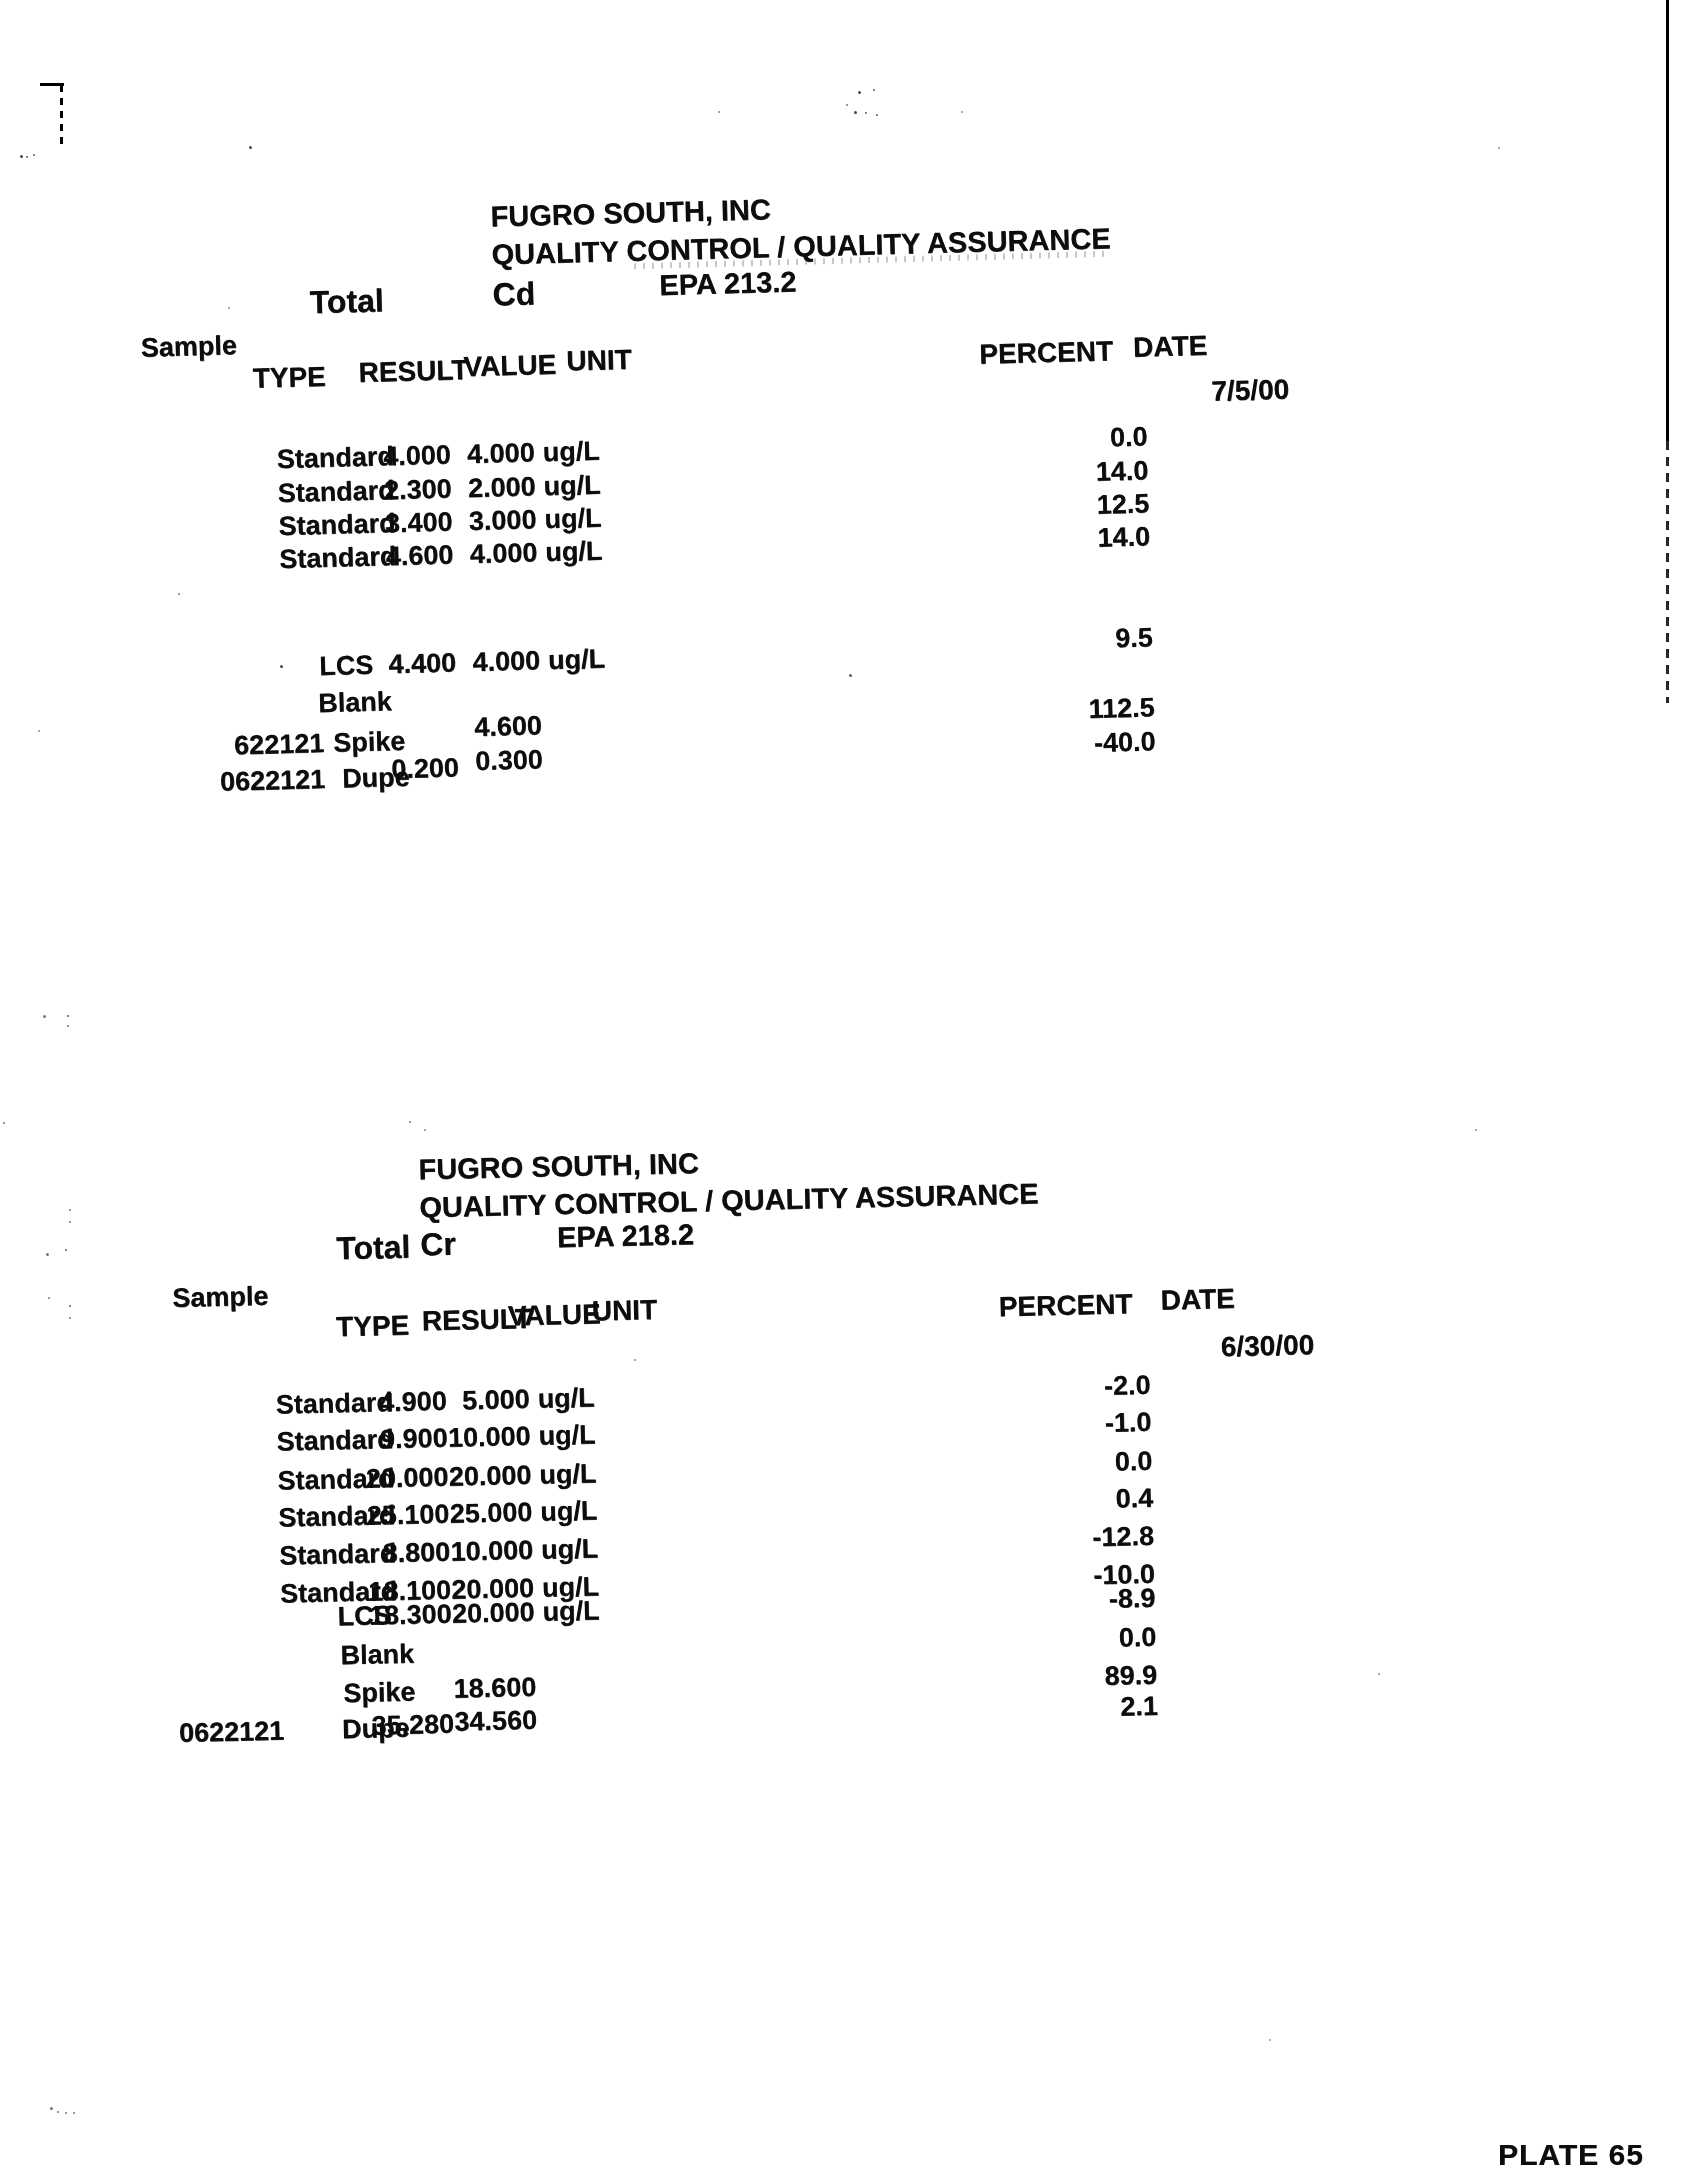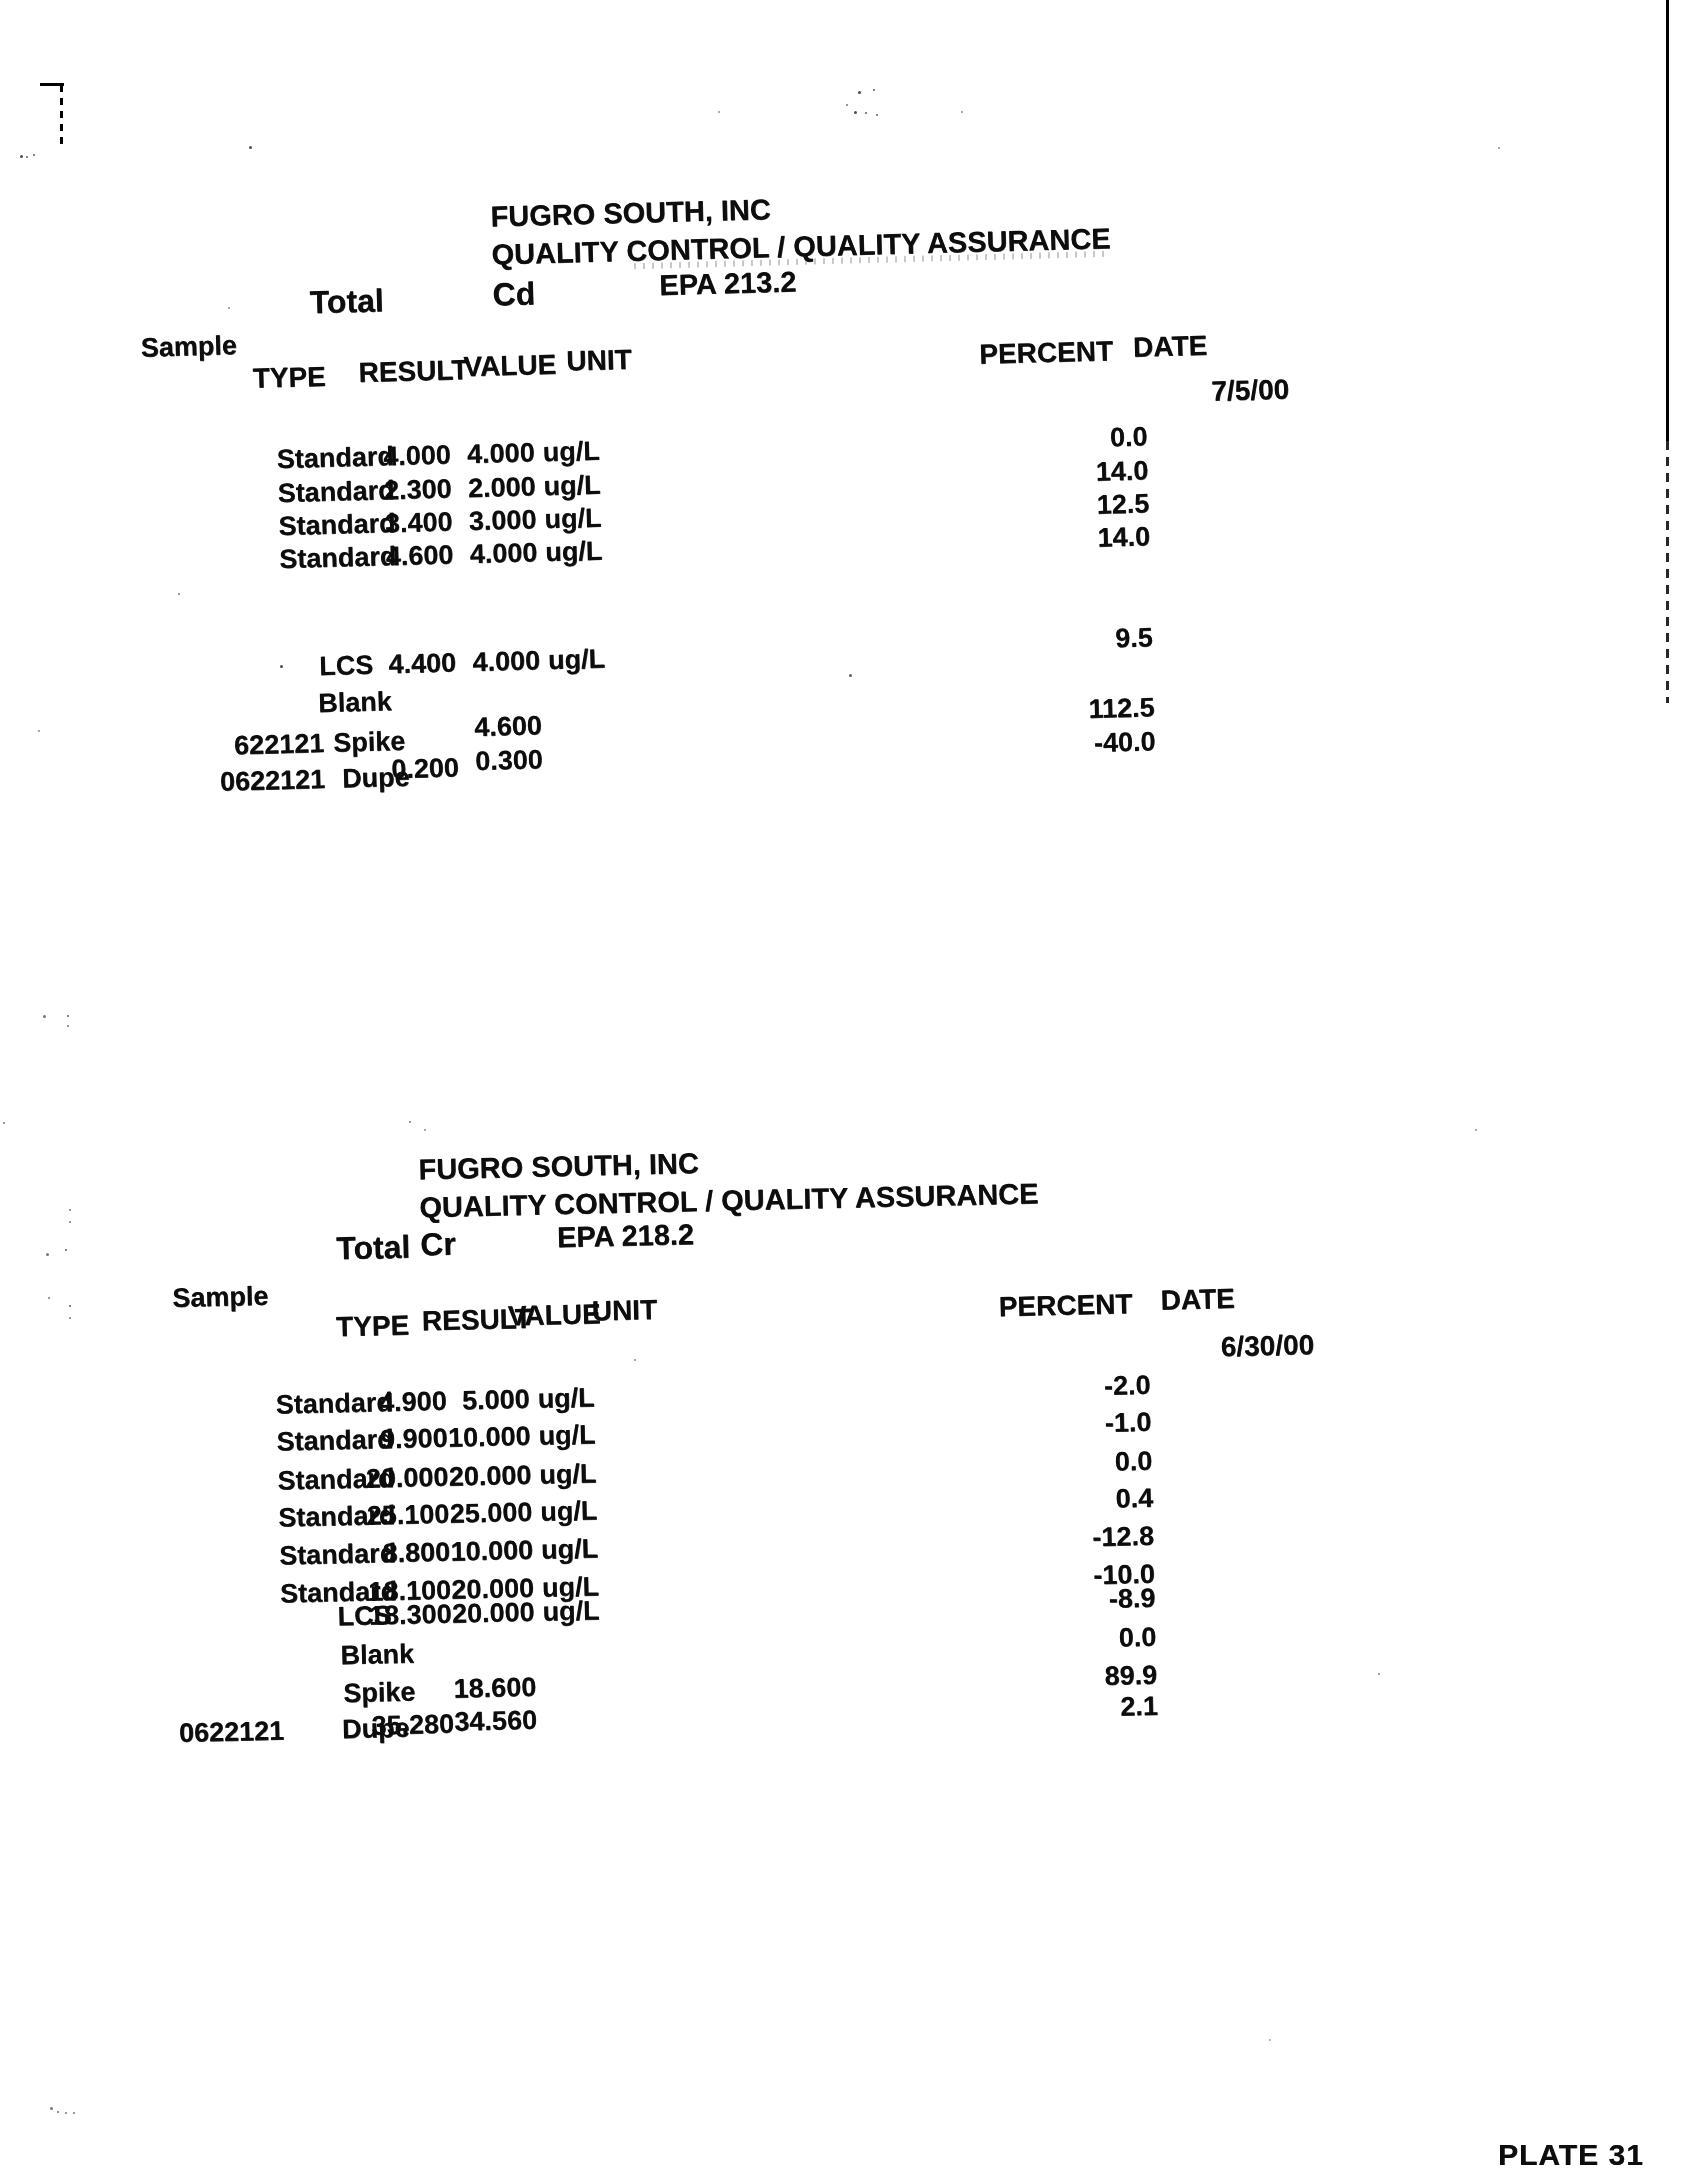--- a/index.html
+++ b/index.html
@@ -230,15 +230,15 @@
         <div>
           <span class="cell r" style="left: -66px; top: 566px; width: 208px;">0622121</span>
           <span class="cell" style="left: 200px; top: 566px;">Dupe</span>
           <span class="cell r" style="left: 163px; top: 563px; width: 149px;">35.280</span>
           <span class="cell r" style="left: 246px; top: 561px; width: 149px;">34.560</span>
           <span class="cell r" style="left: 848px; top: 561px; width: 168px;">2.1</span>
         </div>
       </div>
   </div>
 
-  <span class="t sz-plate" style="left:1498px; top:2138px;">PLATE 31</span>
+  <span class="t sz-plate" style="left:1498px; top:2138px;">PLATE 65</span>
 </div>
 
 
 </body></html>

